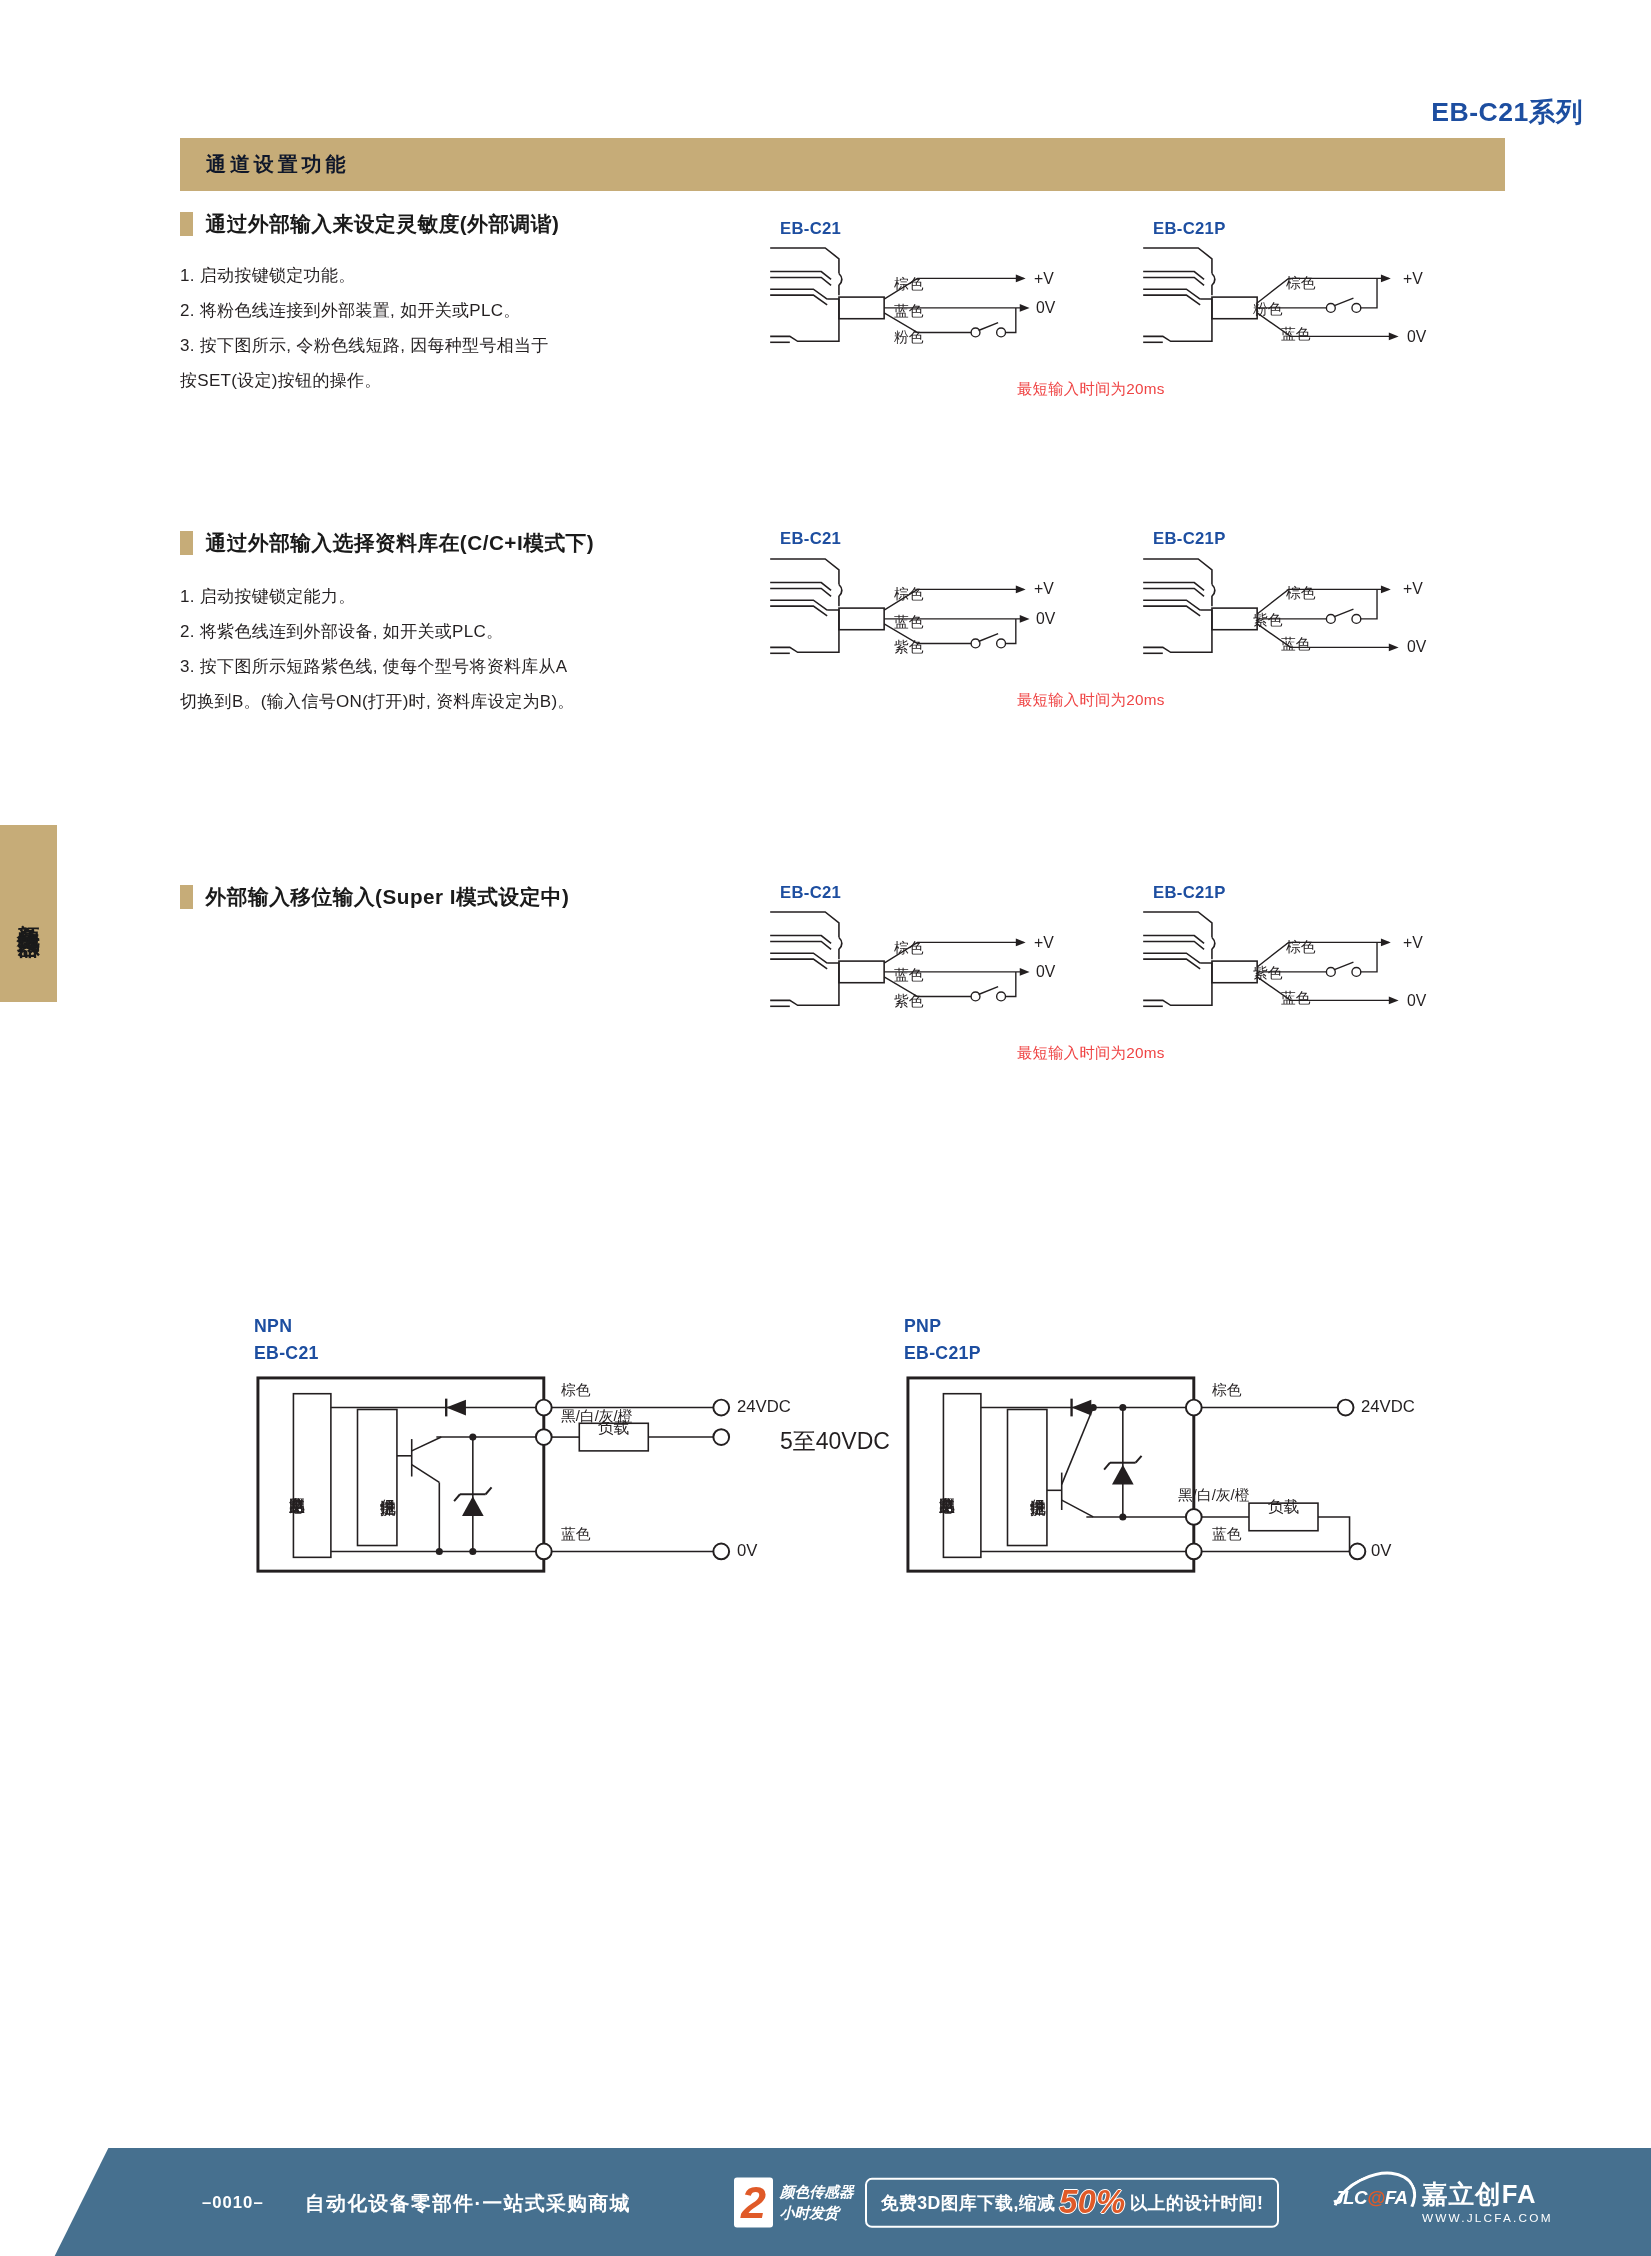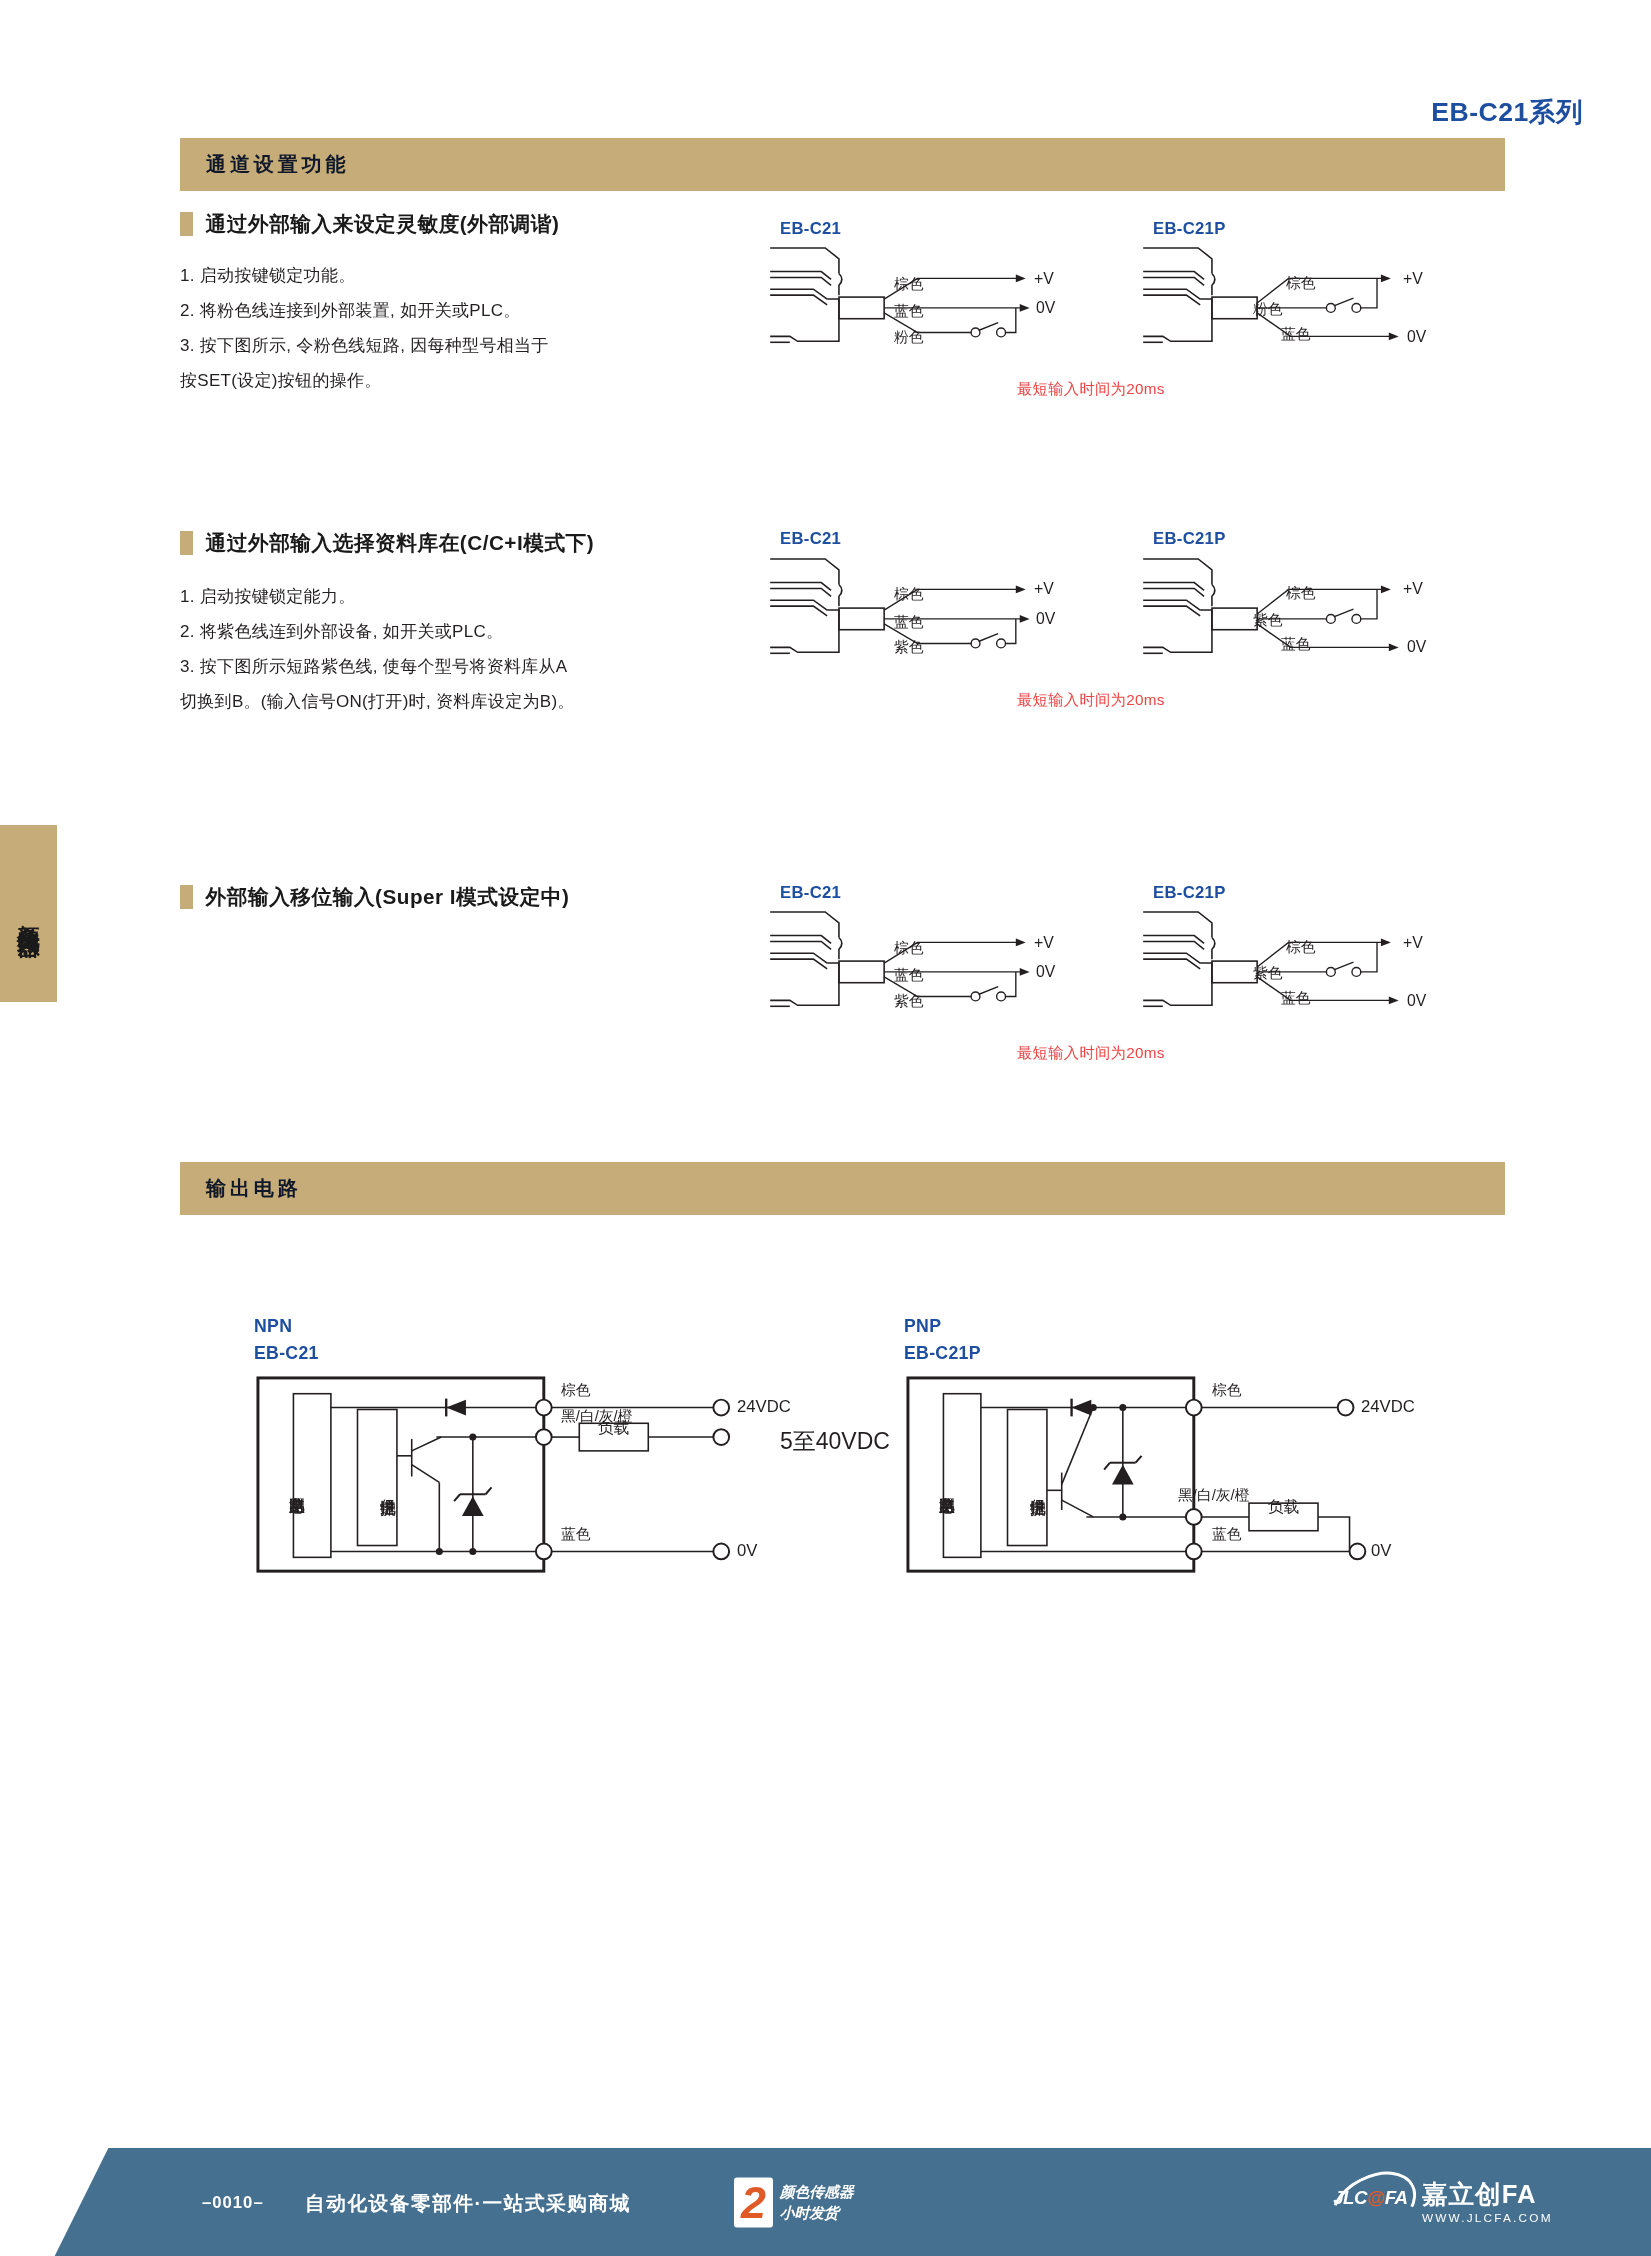--- a/index.html
+++ b/index.html
@@ -366,23 +366,20 @@
     </svg>
   </div>
   <div style="position:absolute;left:1286px;top:938px;font-size:14.8px;color:#231f20;">棕色</div>
   <div style="position:absolute;left:1253px;top:964px;font-size:14.8px;color:#231f20;">紫色</div>
   <div style="position:absolute;left:1281px;top:989px;font-size:14.8px;color:#231f20;">蓝色</div>
   <div style="position:absolute;left:1403px;top:934px;font-size:15.8px;color:#231f20;">+V</div>
   <div style="position:absolute;left:1407px;top:992px;font-size:15.8px;color:#231f20;">0V</div>
 
   <div class="note-20ms" style="left:1017px;top:1043px;">最短输入时间为20ms</div>
 
-  <div class="section-bar" style="top:1162px;">
-    <span>输出电路</span>
-  </div>
 
   <div class="circ-title" style="left:254px;top:1296px;">NPN
 EB-C21</div>
 
   <div class="svgbox" style="left:254px;top:1374px;">
     <svg width="552" height="207" viewBox="0 0 560 210">
 
       <rect x="4" y="4" width="290" height="196" fill="none" stroke="#231f20" stroke-width="3"></rect>
 
       <rect x="40" y="20" width="38" height="166" fill="none" stroke="#231f20" stroke-width="1.6"></rect>
@@ -502,20 +499,25 @@
     <svg class="footer-bg" width="1652" height="109" viewBox="0 0 1677 111" preserveAspectRatio="none">
       <polygon points="110,0 1677,0 1677,111 55,111" fill="#46708f"></polygon>
     </svg>
     <div class="footer-inner">
       <div class="f-page">–0010–</div>
       <div class="f-slogan">自动化设备零部件·一站式采购商城</div>
       <div class="f-badge">
         <div class="num">2</div>
         <div class="two-line">颜色传感器
 小时发货</div>
+      </div>
+      <div class="f-promo">
+        <span>免费3D图库下载,缩减</span>
+        <span class="pct">50%</span>
+        <span>以上的设计时间!</span>
       </div>
       <div class="f-logo">
         <div class="mark">
           <div class="ring"></div>
           <div class="jt"><span>JLC</span><span class="at">@</span><span>FA</span></div>
         </div>
         <div class="words">
           <div class="cn">嘉立创FA</div>
           <div class="url">WWW.JLCFA.COM</div>
         </div>

